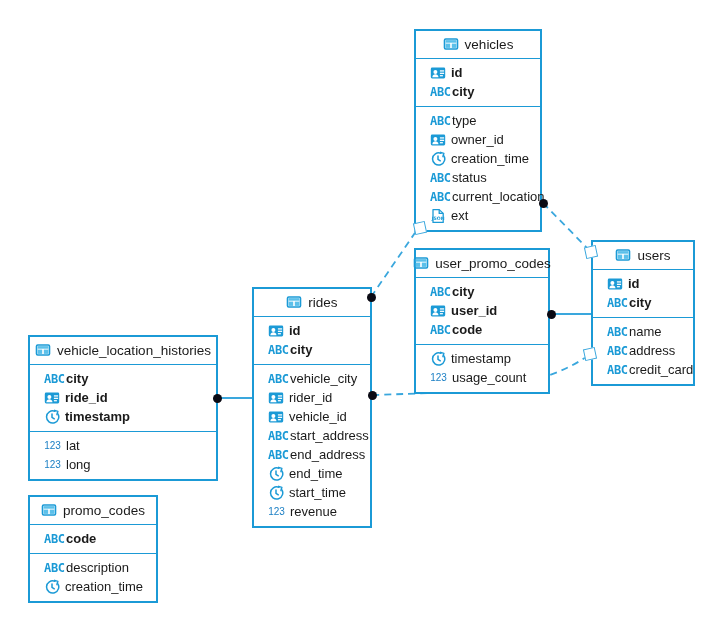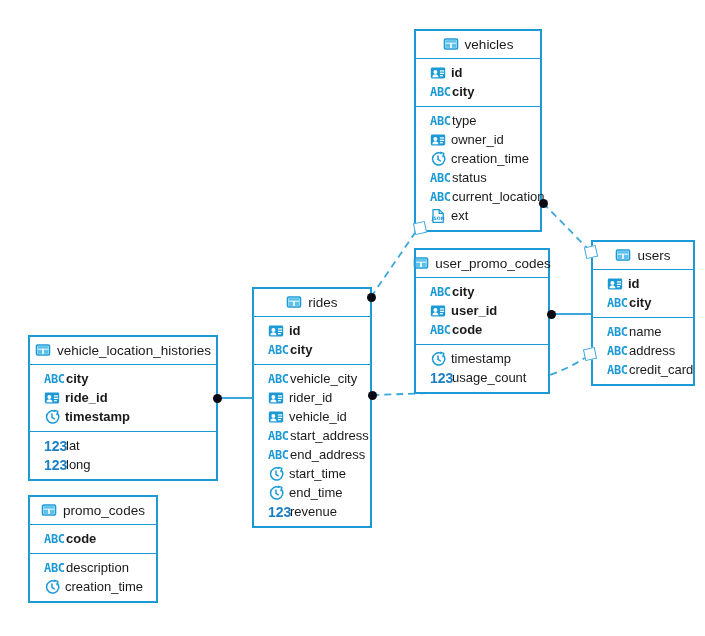--- a/index.html
+++ b/index.html
@@ -45,21 +45,21 @@
   .ic{flex:0 0 auto;display:inline-block;line-height:0;}
   .ic svg{display:block;}
   .ic-abc{
     font-family:"DejaVu Sans Mono", monospace;
     font-size:12px;font-weight:bold;color:#1b9ad6;
     letter-spacing:-0.3px;line-height:16px;height:16px;
     width:17px;text-align:left;
   }
   .ic-num{
     font-family:"Liberation Sans", sans-serif;
-    font-size:14px;font-weight:bold;color:#1b7fc4;
+    font-size:10px;font-weight:normal;color:#1b7fc4;
     line-height:16px;height:16px;width:17px;text-align:center;
   }
   .ic-box{width:16px;height:16px;}
 
   
   .dot{position:absolute;width:9px;height:9px;border-radius:50%;background:#0a0a14;z-index:3;}
   .sq{position:absolute;width:10px;height:10px;border:1.6px solid #3aa7dd;background:#ffffff;z-index:3;
       transform:rotate(-12deg);}
 </style>
 </head>
@@ -324,31 +324,31 @@
             <span class="col-name">end_address</span>
           </div>
           <div class="col-row">
             <span class="ic ic-box">
     <svg width="16" height="16" viewBox="0 0 16 16">
       <path d="M13.4 4.1 A6.1 6.1 0 1 1 11.0 2.3" fill="none" stroke="#1b9ad6" stroke-width="1.5" stroke-linecap="round"></path>
       <path d="M10.6 1.3 l3.3 1.1 -1.0 3.3" fill="none" stroke="#1b9ad6" stroke-width="1.4" stroke-linecap="round" stroke-linejoin="round"></path>
       <path d="M8 5.1 V8.3 L10.3 9.8" fill="none" stroke="#1b9ad6" stroke-width="1.5" stroke-linecap="round"></path>
     </svg>
   </span>
+            <span class="col-name">end_time</span>
+          </div>
+          <div class="col-row">
+            <span class="ic ic-box">
+    <svg width="16" height="16" viewBox="0 0 16 16">
+      <path d="M13.4 4.1 A6.1 6.1 0 1 1 11.0 2.3" fill="none" stroke="#1b9ad6" stroke-width="1.5" stroke-linecap="round"></path>
+      <path d="M10.6 1.3 l3.3 1.1 -1.0 3.3" fill="none" stroke="#1b9ad6" stroke-width="1.4" stroke-linecap="round" stroke-linejoin="round"></path>
+      <path d="M8 5.1 V8.3 L10.3 9.8" fill="none" stroke="#1b9ad6" stroke-width="1.5" stroke-linecap="round"></path>
+    </svg>
+  </span>
             <span class="col-name">start_time</span>
-          </div>
-          <div class="col-row">
-            <span class="ic ic-box">
-    <svg width="16" height="16" viewBox="0 0 16 16">
-      <path d="M13.4 4.1 A6.1 6.1 0 1 1 11.0 2.3" fill="none" stroke="#1b9ad6" stroke-width="1.5" stroke-linecap="round"></path>
-      <path d="M10.6 1.3 l3.3 1.1 -1.0 3.3" fill="none" stroke="#1b9ad6" stroke-width="1.4" stroke-linecap="round" stroke-linejoin="round"></path>
-      <path d="M8 5.1 V8.3 L10.3 9.8" fill="none" stroke="#1b9ad6" stroke-width="1.5" stroke-linecap="round"></path>
-    </svg>
-  </span>
-            <span class="col-name">end_time</span>
           </div>
           <div class="col-row">
             <span class="ic ic-num">123</span>
             <span class="col-name">revenue</span>
           </div>
         </div>
       </div>
       <div class="table-node" style="left: 28px; top: 335px; width: 190px;">
         <div class="tbl-header">
           <span class="ic ic-box">

